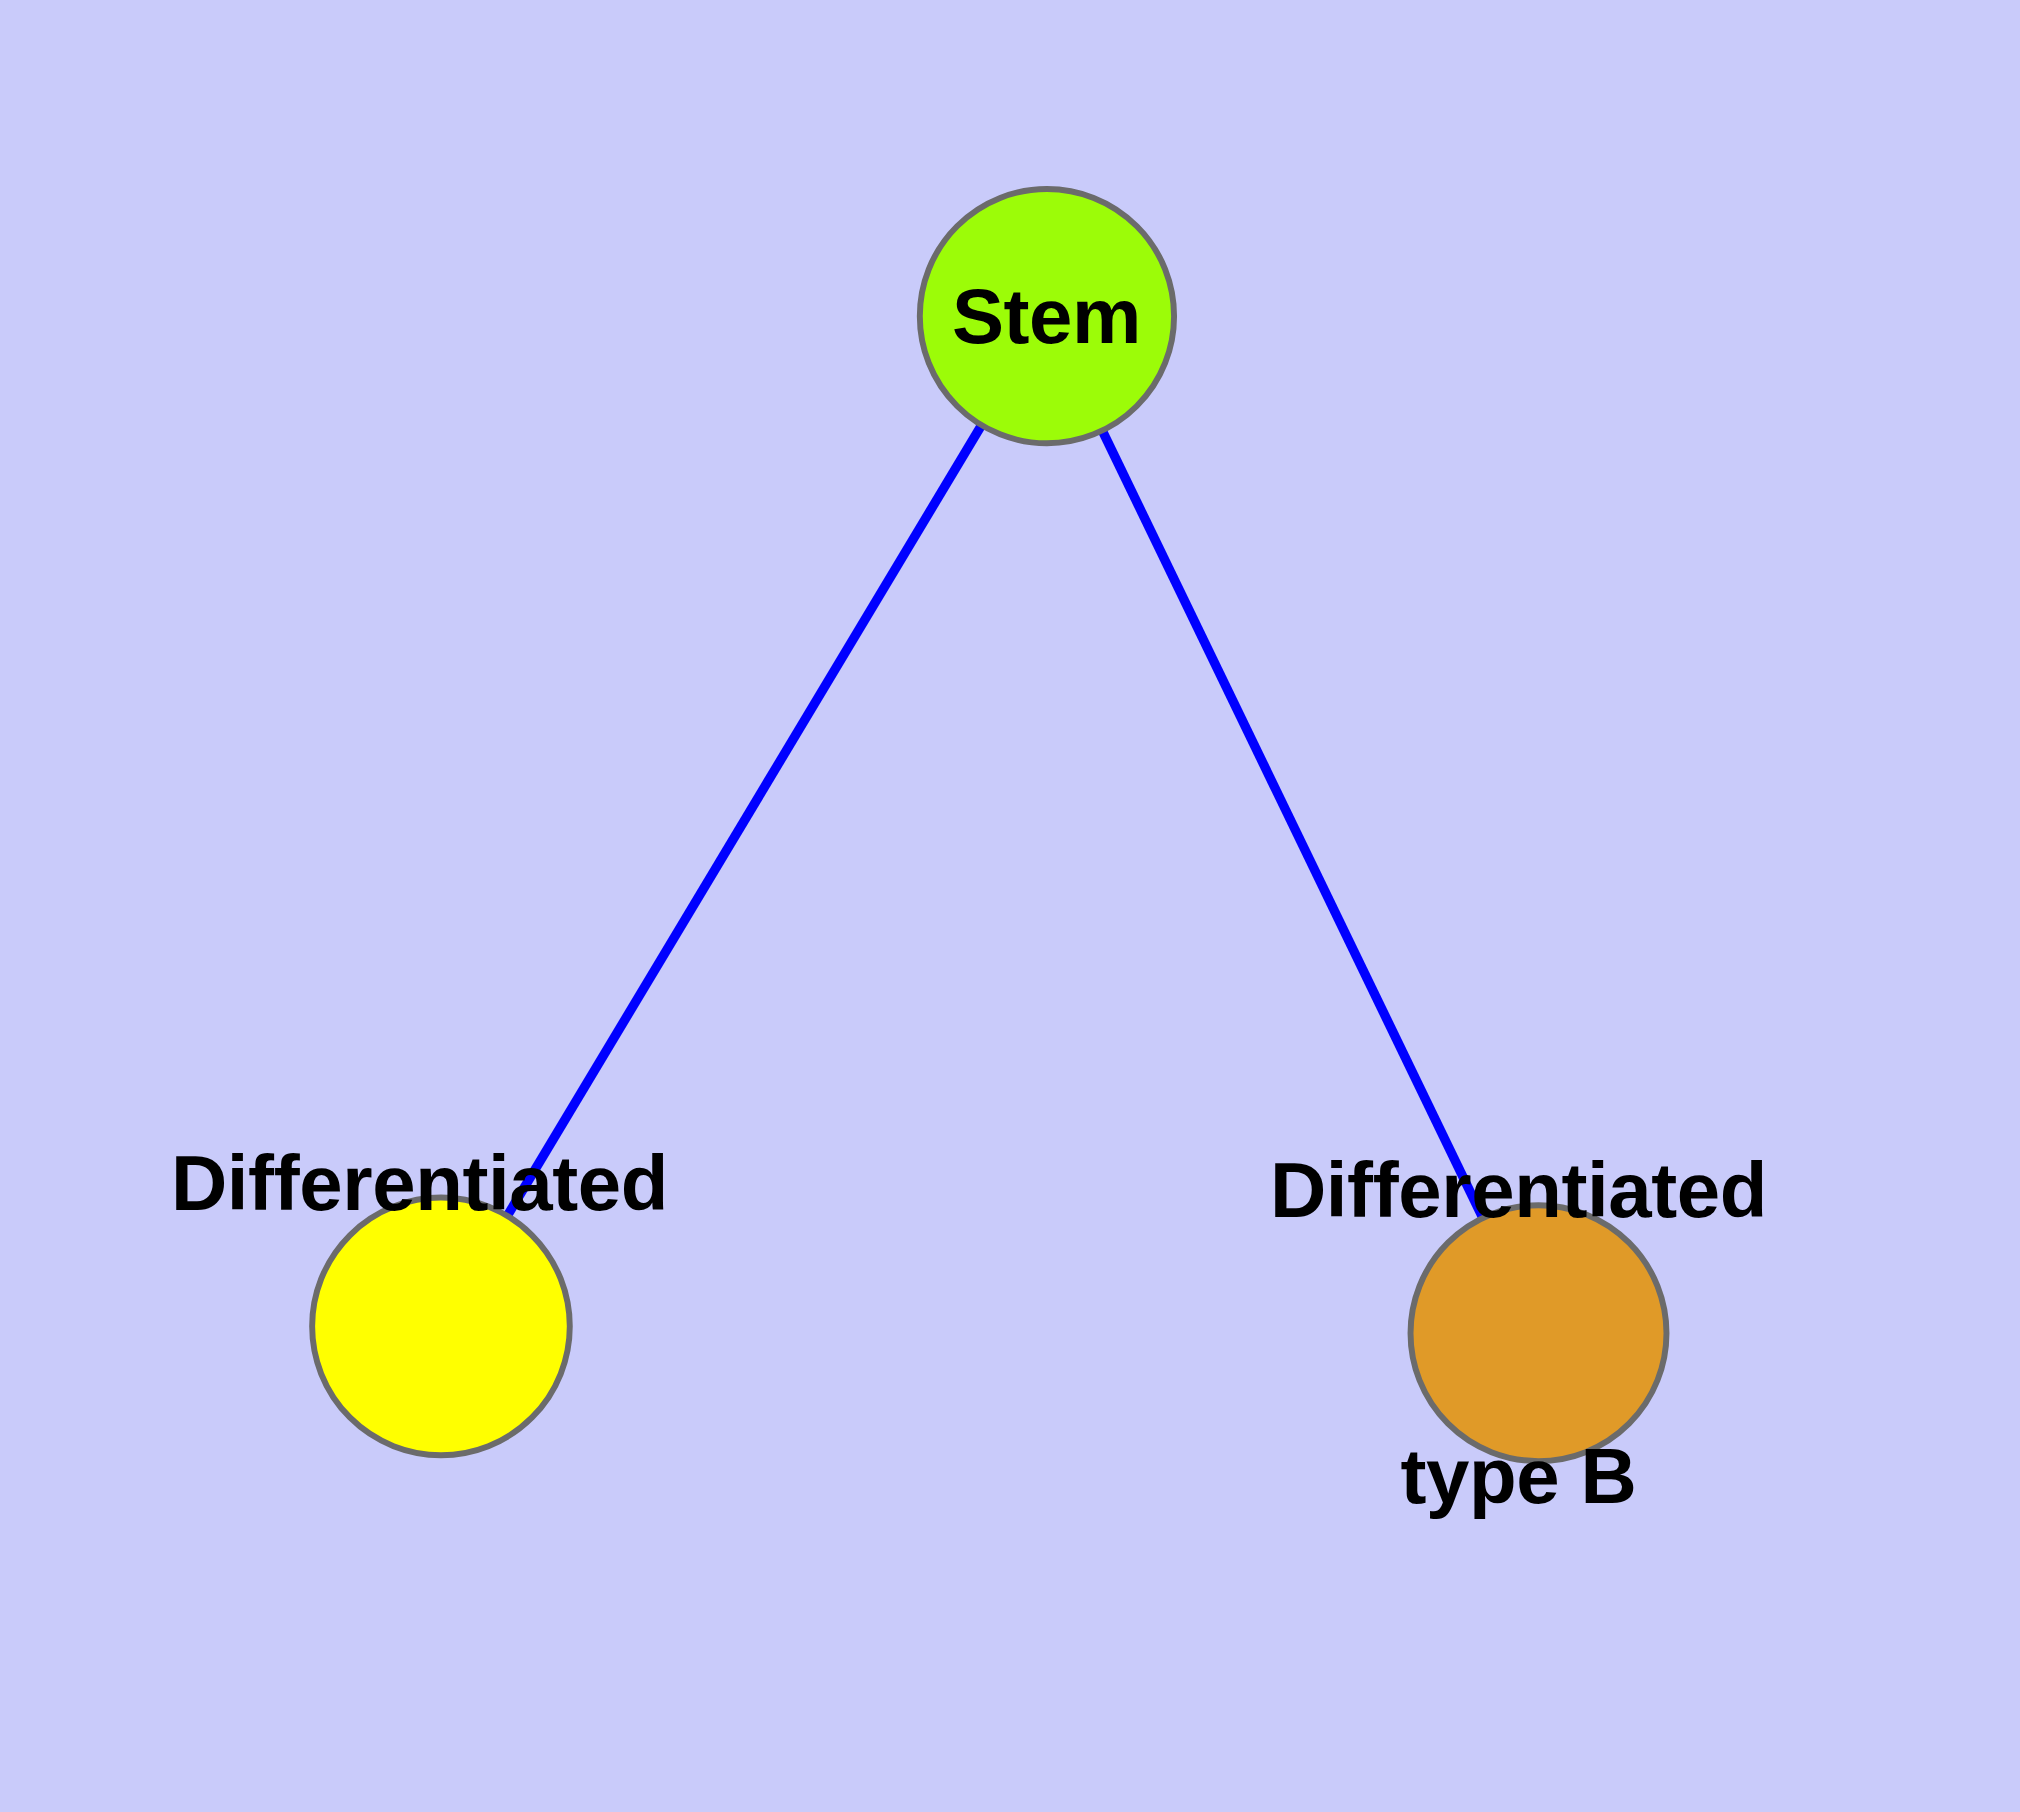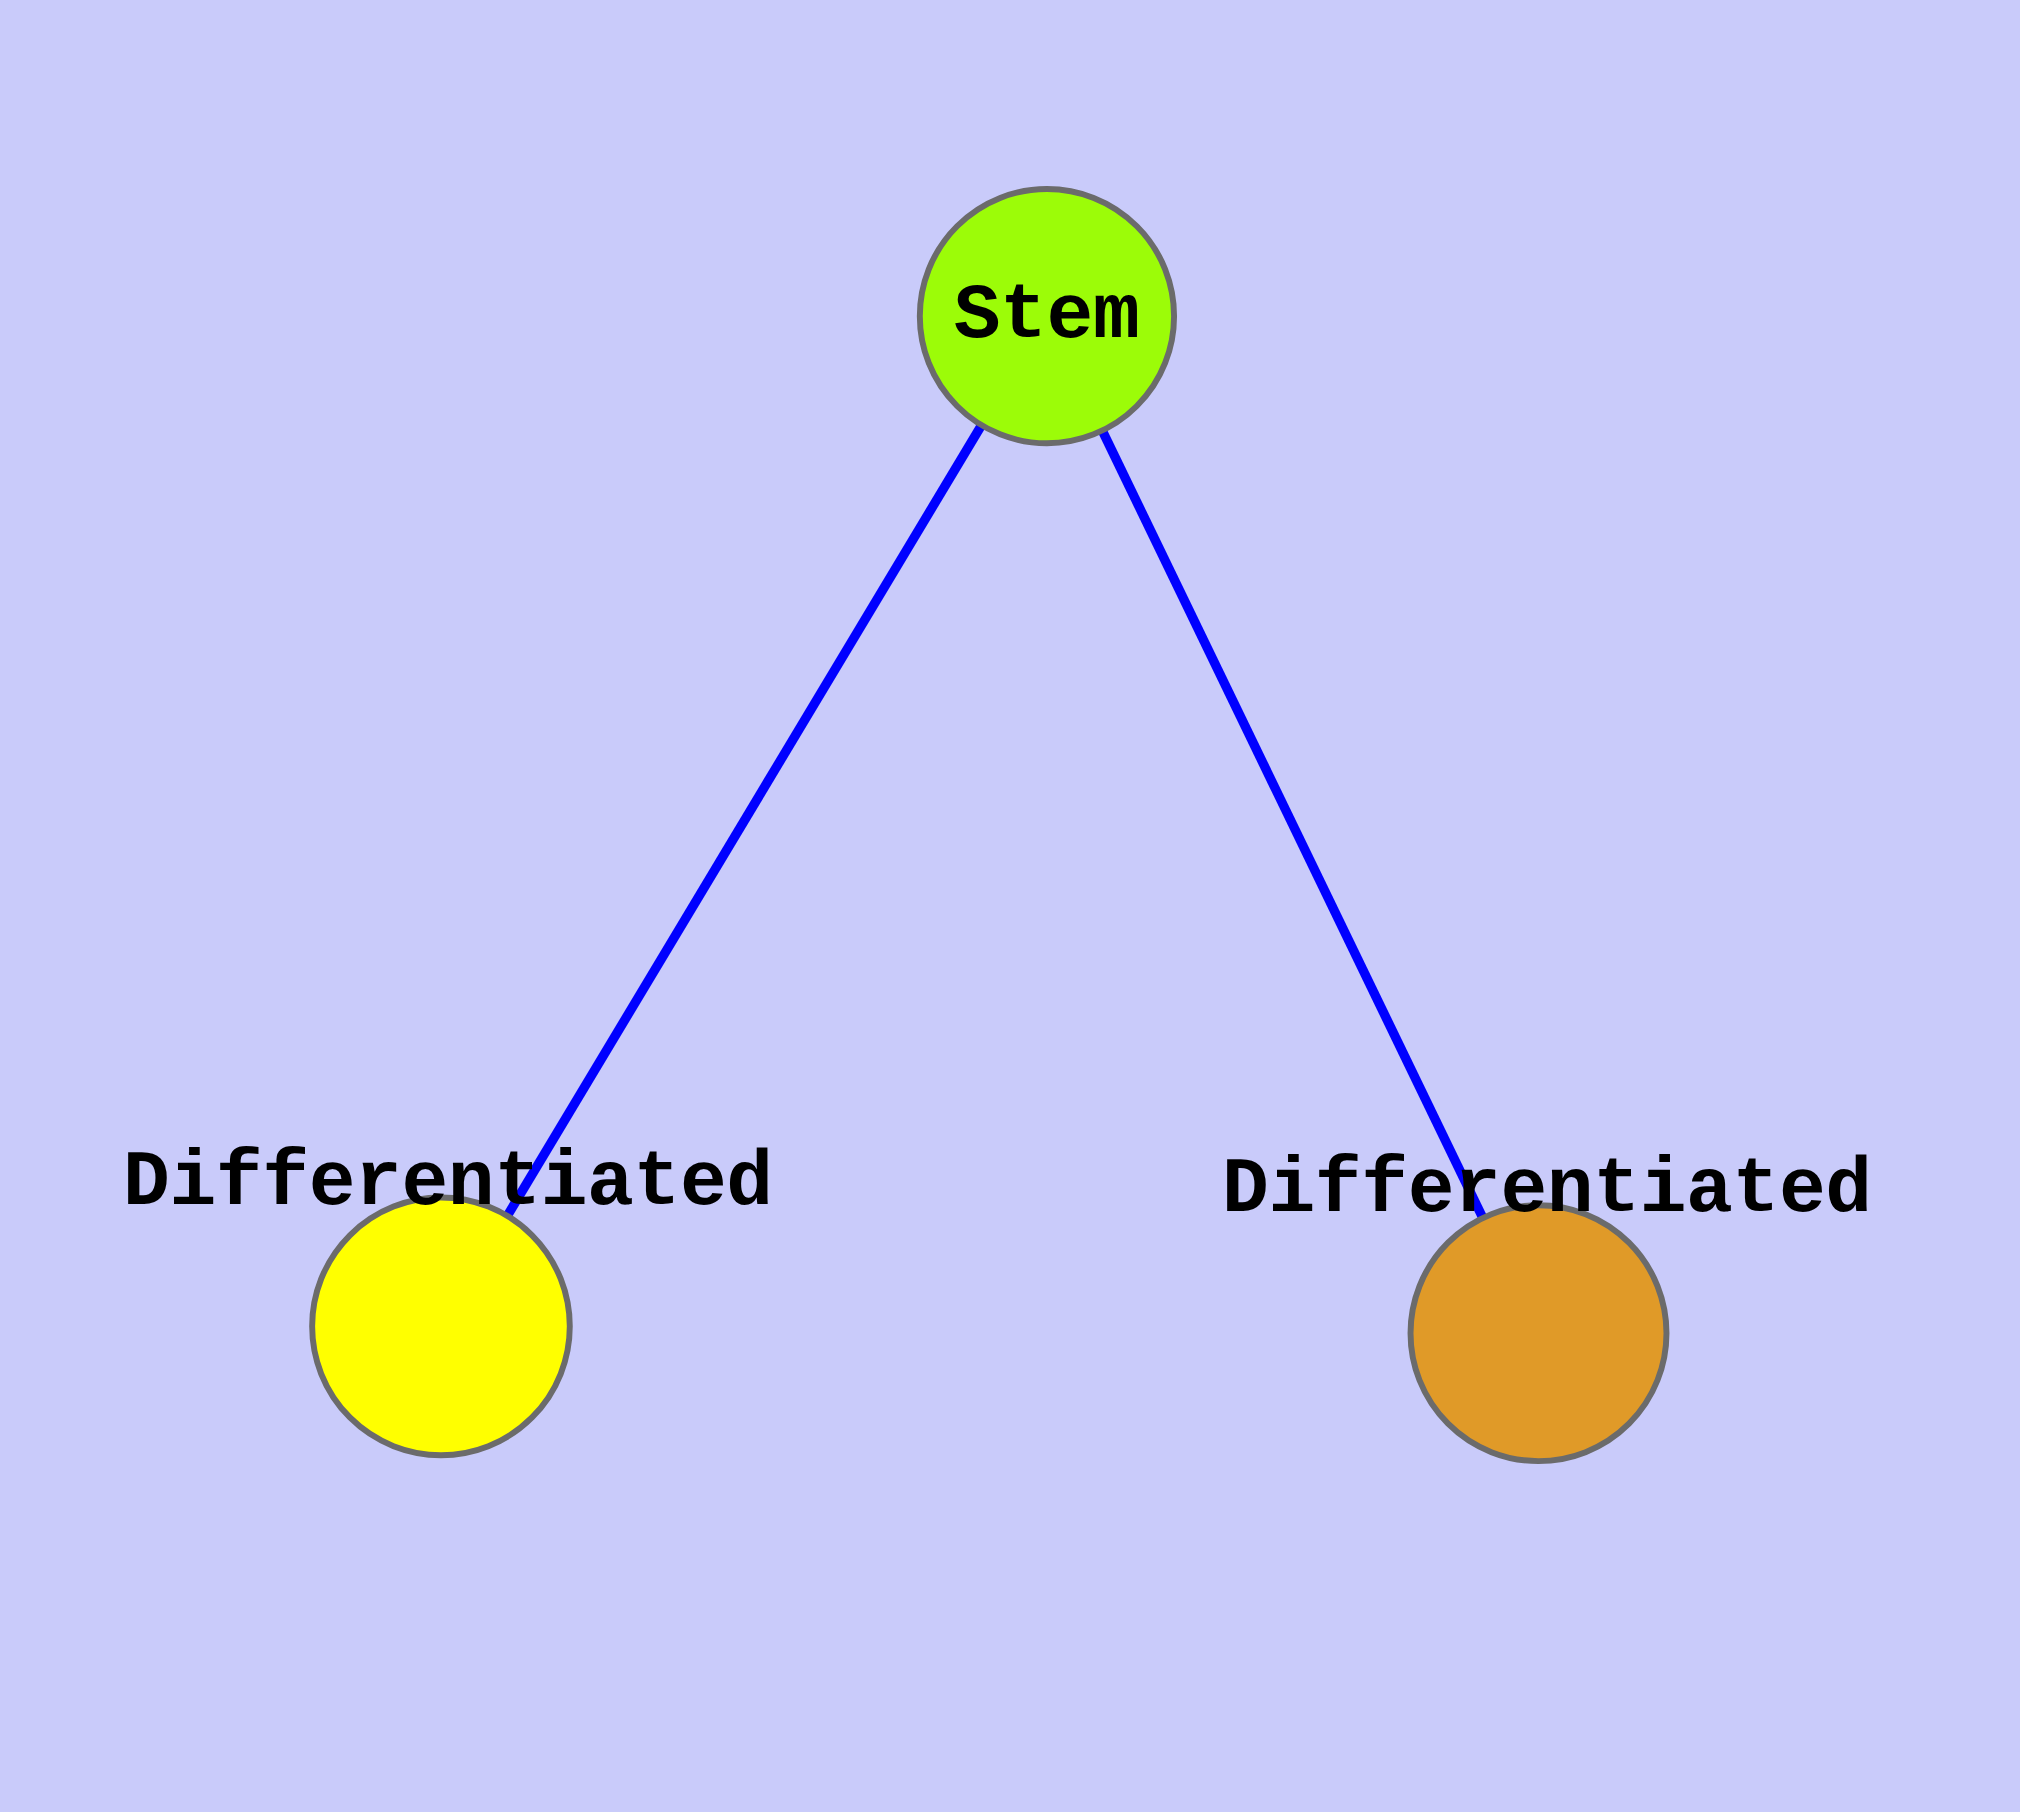--- a/index.html
+++ b/index.html
@@ -5,21 +5,21 @@
   html, body {
     margin: 0;
     padding: 0;
     background: #ffffff;
   }
   #canvas {
     position: relative;
     width: 2021px;
     height: 1812px;
     overflow: hidden;
-    font-family: Liberation Mono, monospace;
+    font-family: Liberation Sans, sans-serif;
   }
   #canvas-bg {
     position: absolute;
     left: 0; top: 0;
     width: 2021px;
     height: 1812px;
     background: #c9cbfa;
   }
   #graph-svg {
     position: absolute;
@@ -78,16 +78,17 @@
   </svg>
 
   <div class="node-label" id="label-stem" style="font-size: 78px; color: rgb(0, 0, 0); width: 593px; left: 750px; top: 269px;">Stem</div>
 
   <div class="node-label" id="label-diff-a" style="font-size: 78px; color: rgb(0, 0, 0); width: 593px; left: 123px; top: 946px;">
     <div>Differentiated</div>
   </div>
 
   <div class="node-label" id="label-diff-b" style="font-size: 78px; color: rgb(0, 0, 0); width: 593px; left: 1222px; top: 953px;">
     <div>Differentiated</div>
+    <div>type B</div>
   </div>
 
 </div>
 
 
 </body></html>

